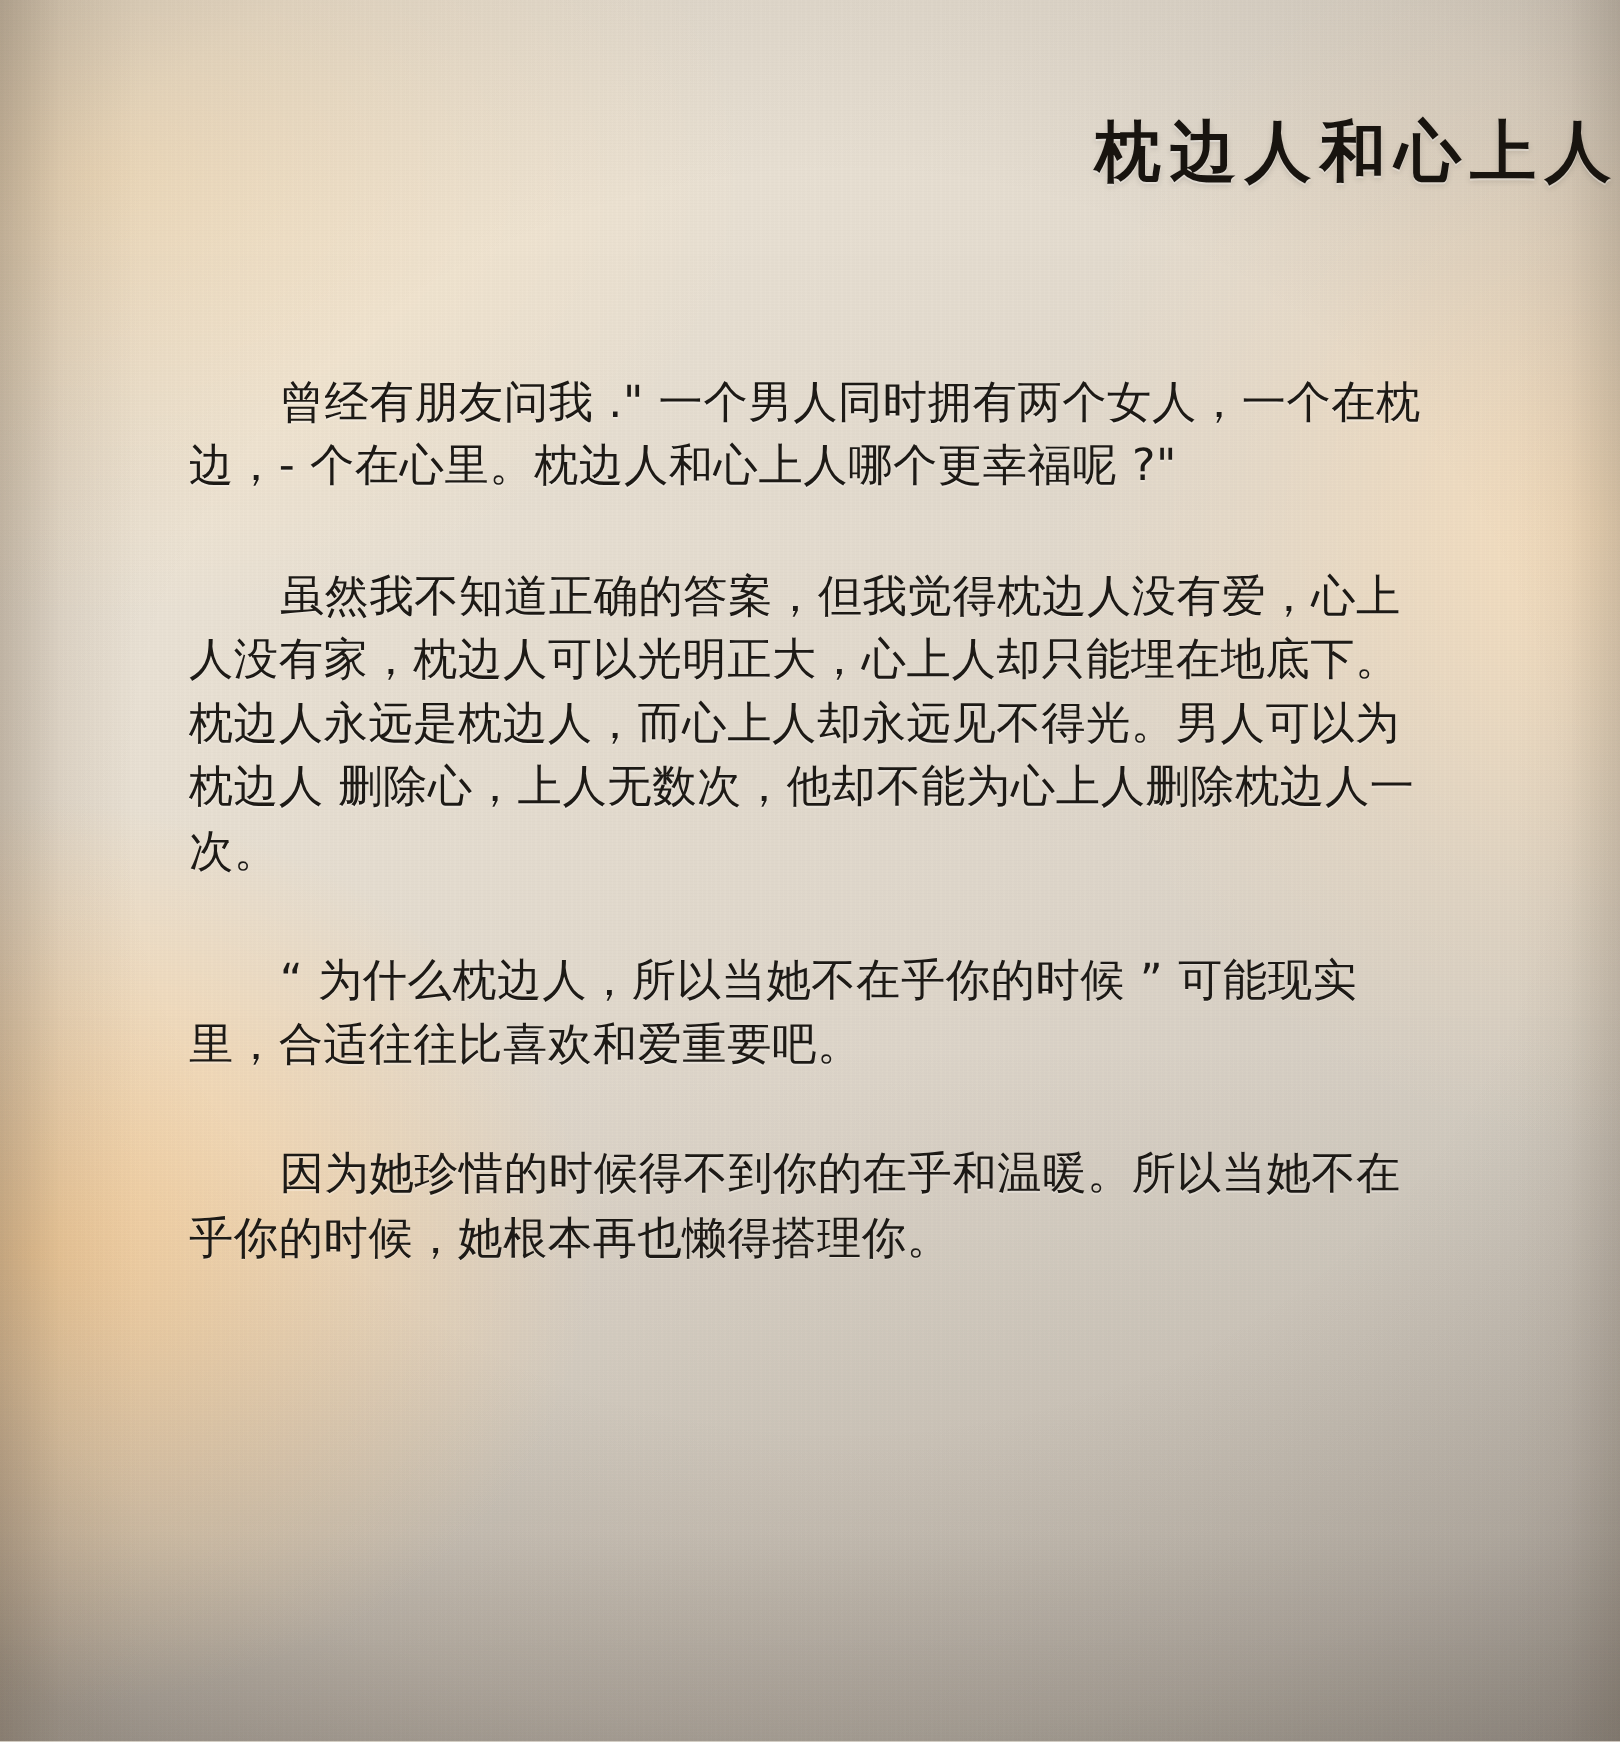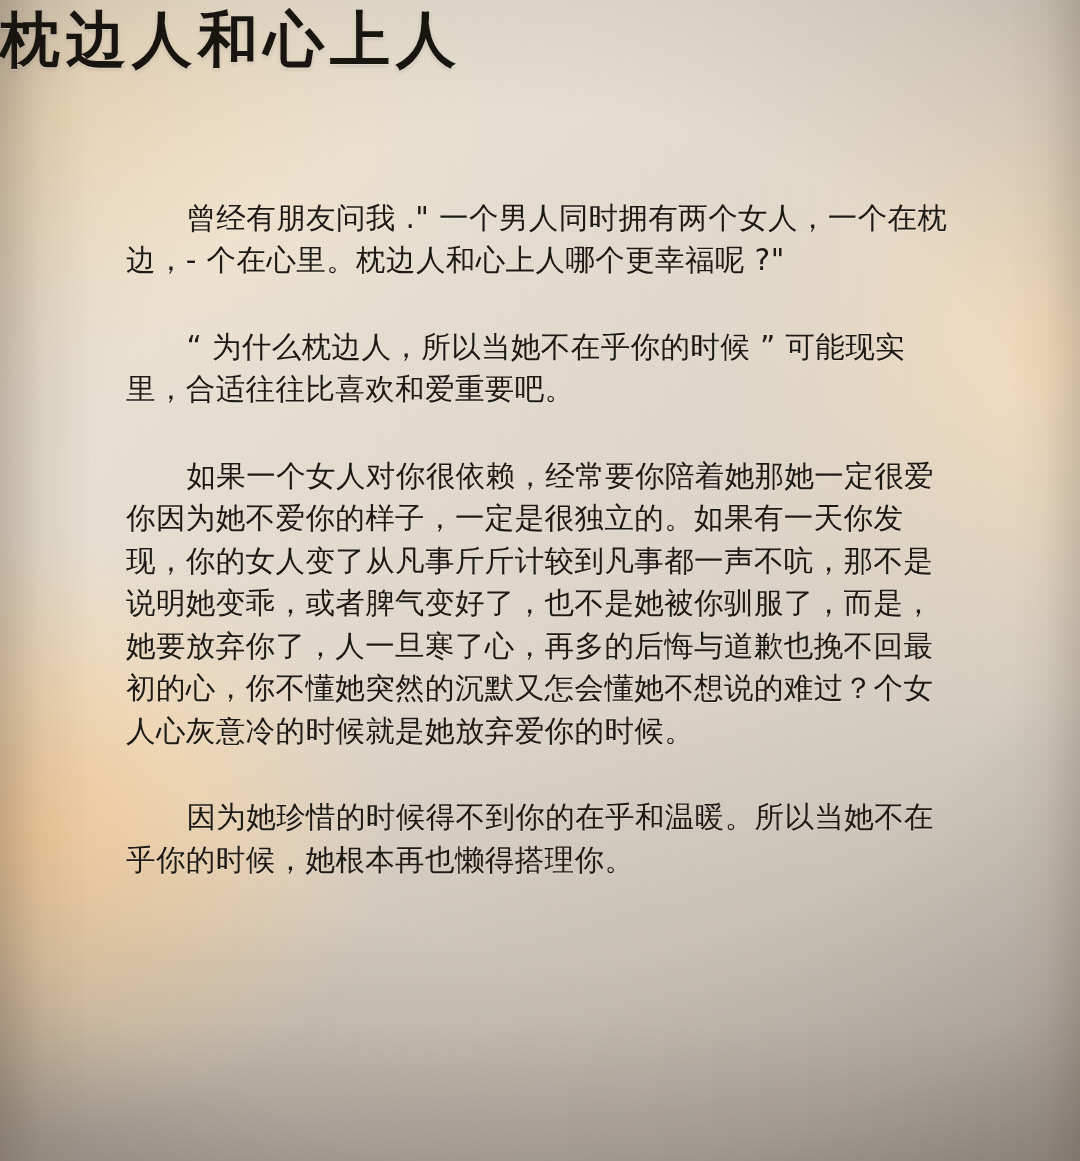--- a/index.html
+++ b/index.html
@@ -66,24 +66,25 @@
 
   
   .content {
     position: relative;
     z-index: 3;
     padding: 0;
   }
 
   .doc-title {
     margin: 0;
-    text-align: left;
+    padding-top: 72px;
+    text-align: right;
     font-family: "DejaVu Serif", "Liberation Serif", serif;
     font-weight: 700;
-    font-size: 60px;
+    font-size: 44px;
     letter-spacing: 6px;
     color: #18140f;
     text-shadow: 0 1px 0 rgba(255,255,255,0.35), 0 2px 4px rgba(0,0,0,0.12);
   }
 
   .body-block {
     margin: 0 auto;
     width: 836px;
     padding-left: 8px;
   }
@@ -111,20 +112,20 @@
 <div class="page">
   <div class="gutter-shadow"></div>
   <div class="right-shadow"></div>
   <div class="paper-grain"></div>
 
   <div class="content">
     <h1 class="doc-title">枕边人和心上人</h1>
 
     <div class="body-block">
       <p class="para">曾经有朋友问我 ." 一个男人同时拥有两个女人，一个在枕边，- 个在心里。枕边人和心上人哪个更幸福呢 ?"</p>
+      <p class="para">虽然我不知道正确的答案，但我觉得枕边人没有爱，心上人没有家，枕边人可以光明正大，心上人却只能埋在地底下。枕边人永远是枕边人，而心上人却永远见不得光。男人可以为枕边人 删除心，上人无数次，他却不能为心上人删除枕边人一次。</p>
       <p class="para">“ 为什么枕边人，所以当她不在乎你的时候 ” 可能现实里，合适往往比喜欢和爱重要吧。</p>
-      <p class="para">如果一个女人对你很依赖，经常要你陪着她那她一定很爱你因为她不爱你的样子，一定是很独立的。如果有一天你发现，你的女人变了从凡事斤斤计较到凡事都一声不吭，那不是说明她变乖，或者脾气变好了，也不是她被你驯服了，而是，她要放弃你了，人一旦寒了心，再多的后悔与道歉也挽不回最初的心，你不懂她突然的沉默又怎会懂她不想说的难过？个女人心灰意冷的时候就是她放弃爱你的时候。</p>
       <p class="para">因为她珍惜的时候得不到你的在乎和温暖。所以当她不在乎你的时候，她根本再也懒得搭理你。</p>
     </div>
   </div>
 
   <div class="vignette"></div>
 </div>
 
 </body></html>

